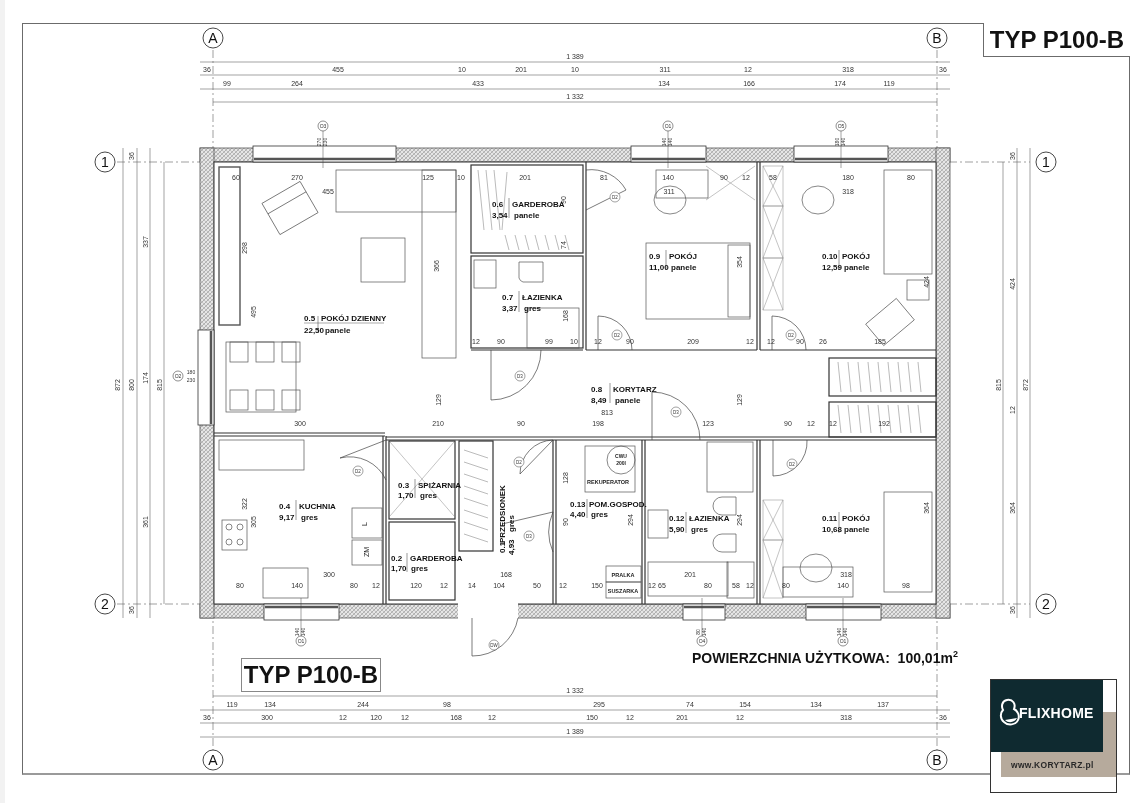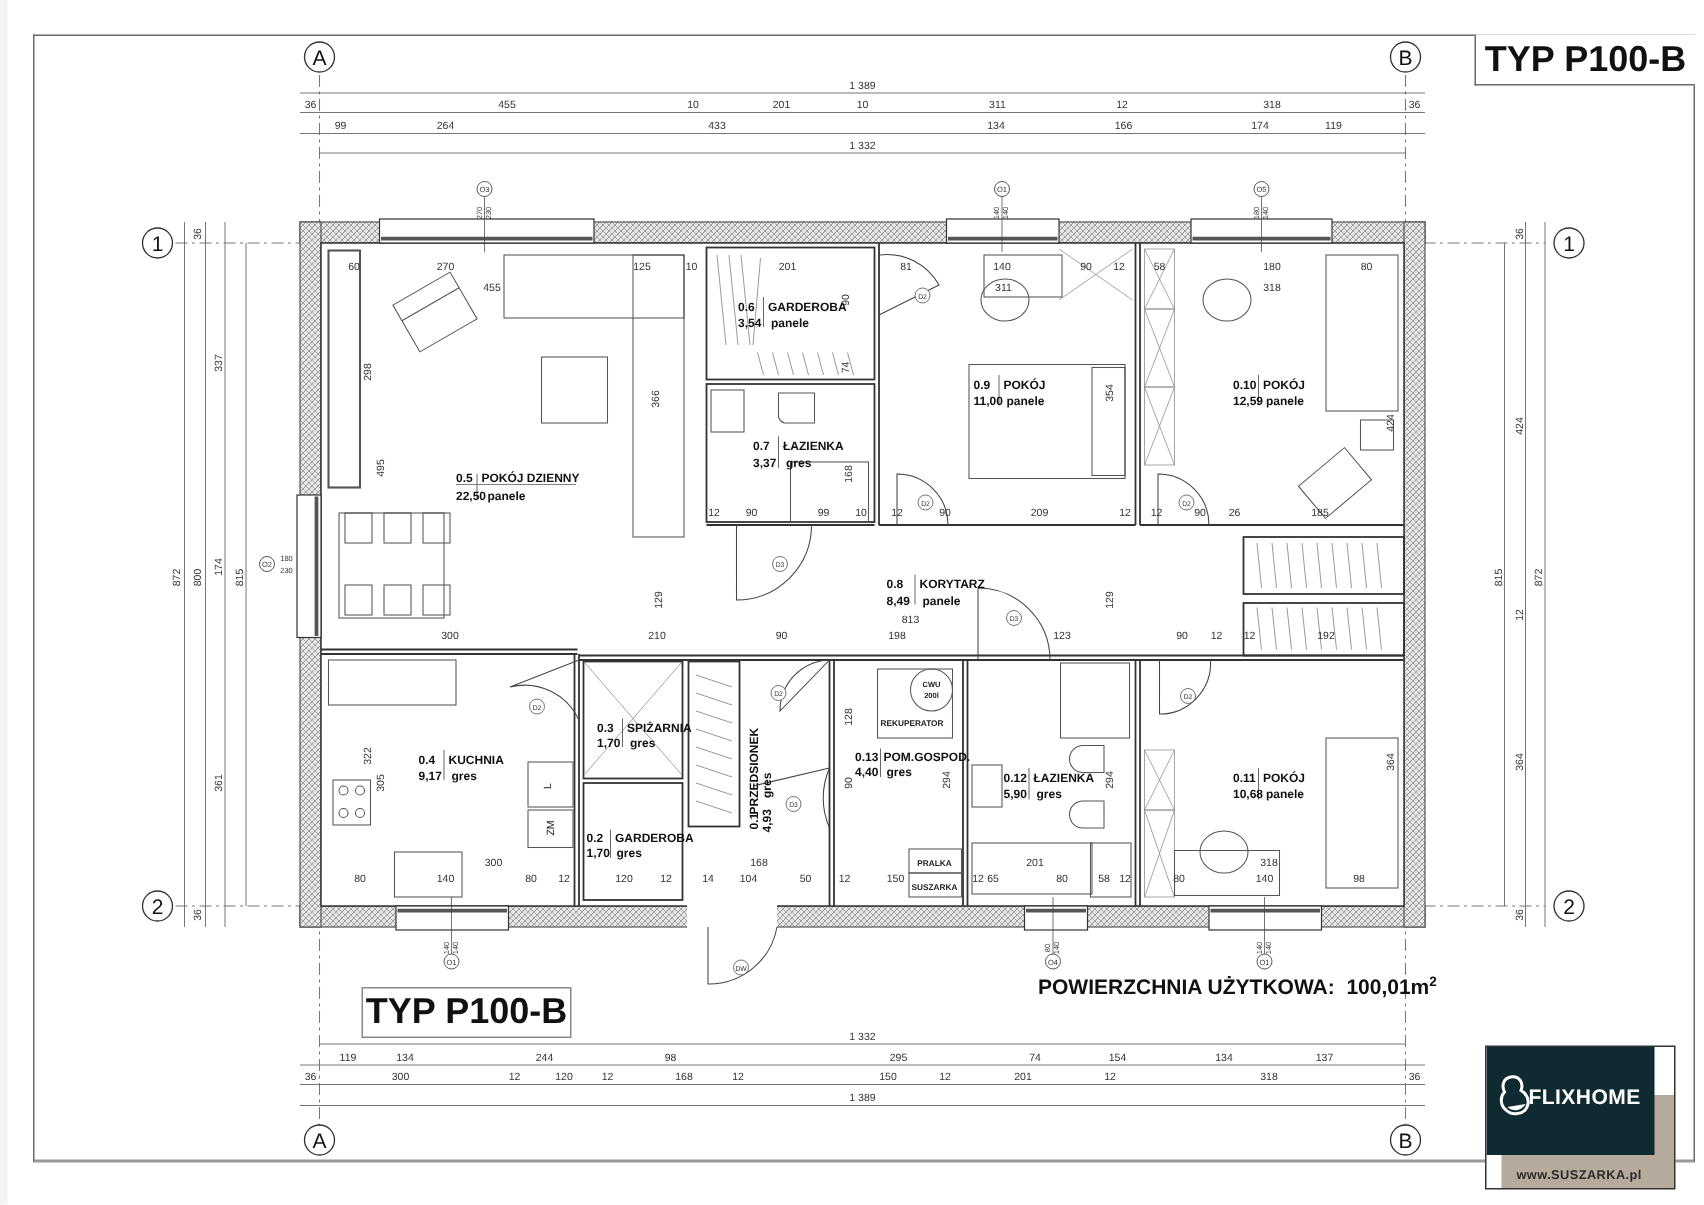--- a/index.html
+++ b/index.html
@@ -3,21 +3,21 @@
 <meta charset="utf-8">
 <style>
   html,body{margin:0;padding:0;background:#fff;}
   body{width:1136px;height:803px;position:relative;overflow:hidden;font-family:"Liberation Sans",sans-serif;}
   .sheet{position:absolute;left:22px;top:23px;width:1108px;height:752px;border:1px solid #6b6b6b;border-bottom:2px solid #9a9a9a;box-sizing:border-box;}
   .left-strip{position:absolute;left:0;top:0;width:5px;height:803px;background:#f2f2f2;}
   .typ-top{position:absolute;left:983px;top:23px;width:146px;height:33px;border:1px solid #6b6b6b;border-top:none;border-right:none;background:#fff;display:flex;align-items:center;justify-content:center;font-weight:bold;font-size:24px;color:#111;}
   .typ-bottom{position:absolute;left:241px;top:658px;width:138px;height:32px;border:1px solid #888;display:flex;align-items:center;justify-content:center;font-weight:bold;font-size:24px;color:#111;background:#fff;}
   .area{position:absolute;left:668px;top:649px;font-weight:bold;font-size:14px;color:#111;white-space:nowrap;margin-left:24px;}
   .area sup{font-size:9px;}
-  .logo{position:absolute;left:990px;top:679px;width:127px;height:96px;background:#fff;border:1px solid #333;box-sizing:border-box;overflow:hidden;margin-top:18px;}
+  .logo{position:absolute;left:990px;top:679px;width:127px;height:114px;background:#fff;border:1px solid #333;box-sizing:border-box;overflow:hidden;}
   .logo .dark{position:absolute;left:0;top:0;width:112px;height:72px;background:#0f2a30;}
   .logo .tan{position:absolute;left:10px;top:32px;width:117px;height:65px;background:#b6aa9c;}
   .logo .brand{position:absolute;left:28px;top:25px;color:#fff;font-weight:bold;font-size:14px;letter-spacing:0.3px;}
   .logo .url{position:absolute;left:20px;top:80px;color:#2a2a2a;font-weight:bold;font-size:8.5px;letter-spacing:0.3px;}
   .logo .beaver{position:absolute;left:8px;top:18px;}
   svg.plan{position:absolute;left:0;top:0;}
   svg text{font-family:"Liberation Sans",sans-serif;}
   .dim{font-size:7px;fill:#333;}
   .rl{font-size:8px;font-weight:bold;fill:#111;}
 </style>
@@ -567,14 +567,14 @@
 </div>
 
 <div class="logo">
   <div class="tan"></div>
   <div class="dark"></div>
   <svg class="beaver" width="22" height="30" viewBox="0 0 22 30">
     <path d="M8,2 C14,1 17,6 15,11 C19,13 21,18 19,22 C17,27 9,28 5,24 C1,21 1,15 4,12 C2,8 3,3 8,2 Z" fill="none" stroke="#fff" stroke-width="2"></path>
     <path d="M6,22 C10,26 16,24 18,20" fill="#fff"></path>
   </svg>
   <div class="brand">FLIXHOME</div>
-  <div class="url">www.SUSZARKA.pl</div>
+  <div class="url">www.KORYTARZ.pl</div>
 </div>
 
 </body></html>

